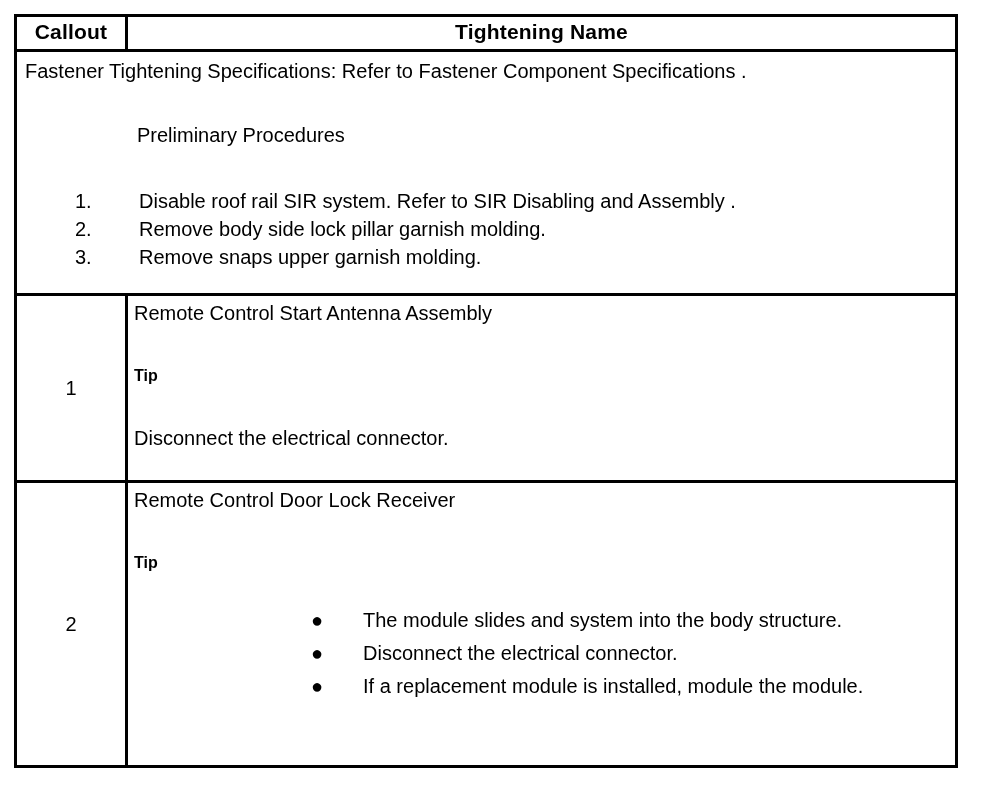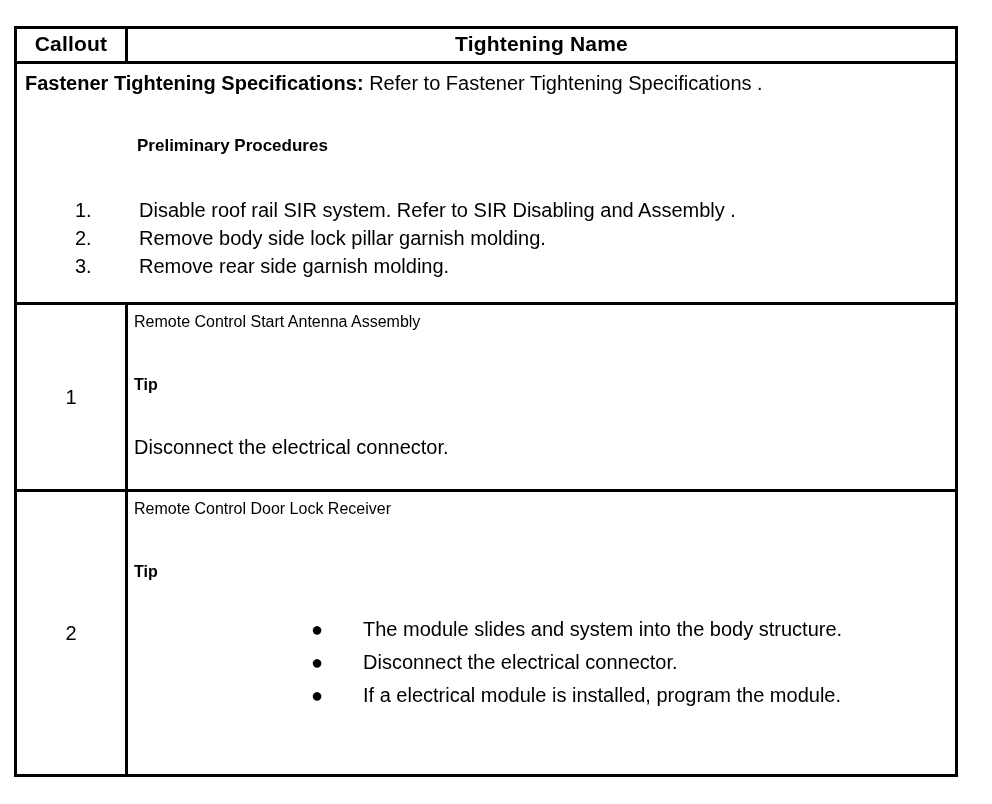--- a/index.html
+++ b/index.html
@@ -20,21 +20,21 @@
     width: 992px;
     height: 804px;
     background: #ffffff;
     box-sizing: border-box;
   }
 
   
   .spec-table {
     position: absolute;
     left: 14px;
-    top: 26px;
+    top: 14px;
     width: 941px;
     border-collapse: collapse;
     table-layout: fixed;
     background: #ffffff;
   }
   .spec-table,
   .spec-table td,
   .spec-table th {
     border: 3px solid #000000;
   }
@@ -57,25 +57,25 @@
   .prelim-cell {
     padding: 6px 8px 22px 8px;
     vertical-align: top;
   }
   .prelim-lead {
     font-size: 20px;
     line-height: 26px;
     margin: 0 0 0 0;
     white-space: nowrap;
   }
-  .prelim-lead b { font-weight: bold; }
+  .prelim-lead b { font-weight: normal; }
 
   .prelim-heading {
-    font-size: 17px;
-    font-weight: bold;
+    font-size: 20px;
+    font-weight: normal;
     margin: 40px 0 0 112px;
   }
 
   .proc-list {
     margin: 40px 0 0 0;
     padding: 0;
     list-style: none;
   }
   .proc-list li {
     font-size: 20px;
@@ -96,21 +96,21 @@
     vertical-align: middle;
     font-size: 20px;
     padding: 0;
   }
   .item-cell {
     vertical-align: top;
     padding: 4px 6px 10px 6px;
     height: 170px;
   }
   .item-title {
-    font-size: 16px;
+    font-size: 20px;
     line-height: 26px;
     margin: 0;
   }
   .tip-label {
     font-size: 16px;
     font-weight: bold;
     margin: 41px 0 0 0;
   }
   .tip-text {
     font-size: 20px;
@@ -153,37 +153,37 @@
 
       <tr>
         <th class="hdr-cell hdr-callout">Callout</th>
         <th class="hdr-cell">Tightening Name</th>
       </tr>
 
       <tr>
         <td class="prelim-cell" colspan="2">
 
           <p class="prelim-lead">
-            <b>Fastener Tightening Specifications:</b><span> Refer to Fastener Tightening Specifications .</span>
+            <b>Fastener Tightening Specifications:</b><span> Refer to Fastener Component Specifications .</span>
           </p>
 
           <div class="prelim-heading">Preliminary Procedures</div>
 
           <ol class="proc-list">
             <li>
               <span class="num">1.</span>
               <span>Disable roof rail SIR system. Refer to SIR Disabling and Assembly .</span>
             </li>
             <li>
               <span class="num">2.</span>
               <span>Remove body side lock pillar garnish molding.</span>
             </li>
             <li>
               <span class="num">3.</span>
-              <span>Remove rear side garnish molding.</span>
+              <span>Remove snaps upper garnish molding.</span>
             </li>
           </ol>
 
         </td>
       </tr>
 
       <tr class="row-one">
         <td class="callout-cell">1</td>
         <td class="item-cell">
           <p class="item-title">Remote Control Start Antenna Assembly</p>
@@ -202,21 +202,21 @@
             <li>
               <span class="bullet">●</span>
               <span>The module slides and system into the body structure.</span>
             </li>
             <li>
               <span class="bullet">●</span>
               <span>Disconnect the electrical connector.</span>
             </li>
             <li>
               <span class="bullet">●</span>
-              <span>If a electrical module is installed, program the module.</span>
+              <span>If a replacement module is installed, module the module.</span>
             </li>
           </ul>
         </td>
       </tr>
 
     </tbody>
   </table>
 
 </div>
 

